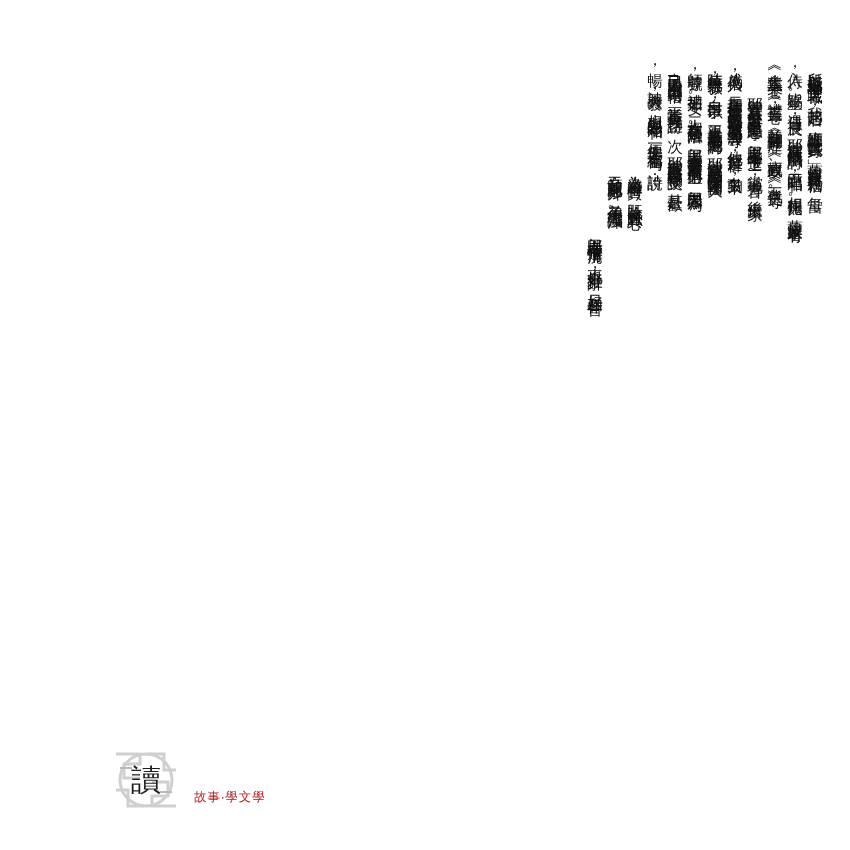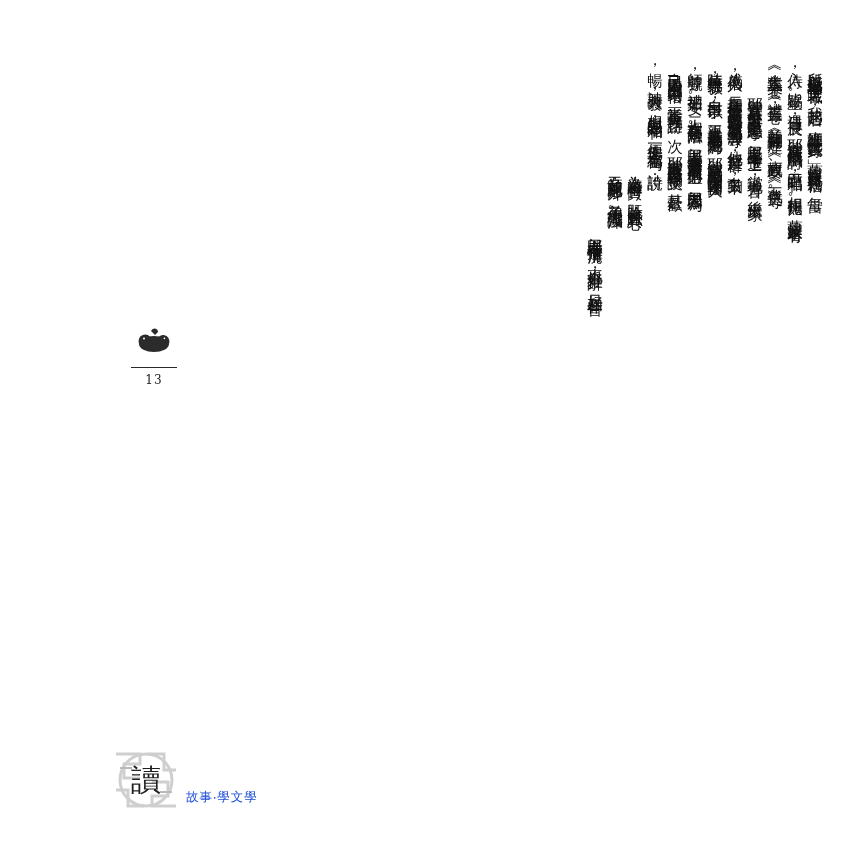--- a/index.html
+++ b/index.html
@@ -86,25 +86,25 @@
     bottom: 34px;
     display: flex;
     align-items: flex-end;
   }
   .footer-seal {
     width: 72px;
     height: 72px;
     position: relative;
   }
   .footer-caption {
-    margin-left: 4px;
+    margin-left: 12px;
     margin-bottom: 10px;
     font-size: 12.5px;
     letter-spacing: 1px;
-    color: #1d4ed8;
+    color: #b91c1c;
     font-family: "DejaVu Serif", "Liberation Serif", serif;
   }
 
   .seal-char {
     position: absolute;
     left: 0; top: 0;
     width: 72px; height: 72px;
     display: flex;
     align-items: center;
     justify-content: center;
@@ -126,40 +126,20 @@
       <div class="col">自己已遁入空門出家為僧，平常不肯輕易作詩。一次，耶律宗真與郎思孝對榻交談，甚是歡</div>
       <div class="col">師尊號，禮如平安。二人相處甚是融洽。郎思孝上章表奏只須署名而不必稱臣。郎思孝因為</div>
       <div class="col">時值尊崇佛教，自皇帝以下，親王貴戚等都會奉他為師。耶律宗真賜郎思孝崇祿大夫守輔國大</div>
       <div class="col">成為僧人，長期居住於覺華島（現在的遼寧省興城菊花島）海雲寺。他行業超群，名動天下，</div>
       <div class="col indent1">耶律宗真還有一位著名詩友之臣是郎思孝。郎思孝早年考中進士，當過地方官，後來出家</div>
       <div class="col">《六義集》十二卷，《禮書》三卷，並曾翻譯《通歷》、《貞觀政要》、《五代史》等。</div>
       <div class="col">入侍，皆賜坐。遇佳日良辰，耶律宗真與他飲酒賦詩，君臣唱和，相得無比。蕭韓家奴著有</div>
       <div class="col">所以授你翰林學士之官職。我的起居，應詳細完全予以實錄。」蕭韓家奴自此日見親信，每當</div>
     </div>
 
-  <div class="folio">
-    <div class="folio-orn">
-      <svg viewBox="0 0 46 34" width="46" height="34" aria-hidden="true">
-        <g fill="#2b2b2b">
-          <ellipse cx="23" cy="19" rx="15" ry="8"></ellipse>
-          <path d="M8 19 C6 12, 12 8, 17 10 L20 13 Z"></path>
-          <path d="M38 19 C40 13, 34 8, 29 11 L26 14 Z"></path>
-          <circle cx="12" cy="14" r="3.2"></circle>
-          <circle cx="34" cy="14" r="2.6"></circle>
-          <path d="M20 6 C22 2, 27 3, 27 7 L24 10 Z"></path>
-        </g>
-        <g fill="#ffffff">
-          <circle cx="13" cy="13.4" r="1"></circle>
-          <circle cx="33.4" cy="13.4" r="0.8"></circle>
-        </g>
-      </svg>
-    </div>
-    <div class="folio-rule"></div>
-    <div class="folio-num">13</div>
-  </div>
 
   <div class="footer">
     <div class="footer-seal">
       <svg viewBox="0 0 72 72" width="72" height="72" aria-hidden="true">
         <g fill="none" stroke="#cfcfcf" stroke-width="3">
           <path d="M6 10 H30 V20 H14 V34 H30"></path>
           <path d="M66 62 H42 V52 H58 V38 H42"></path>
           <path d="M6 46 H18 V62 H34"></path>
           <path d="M66 26 H54 V10 H38"></path>
           <circle cx="36" cy="36" r="26"></circle>

